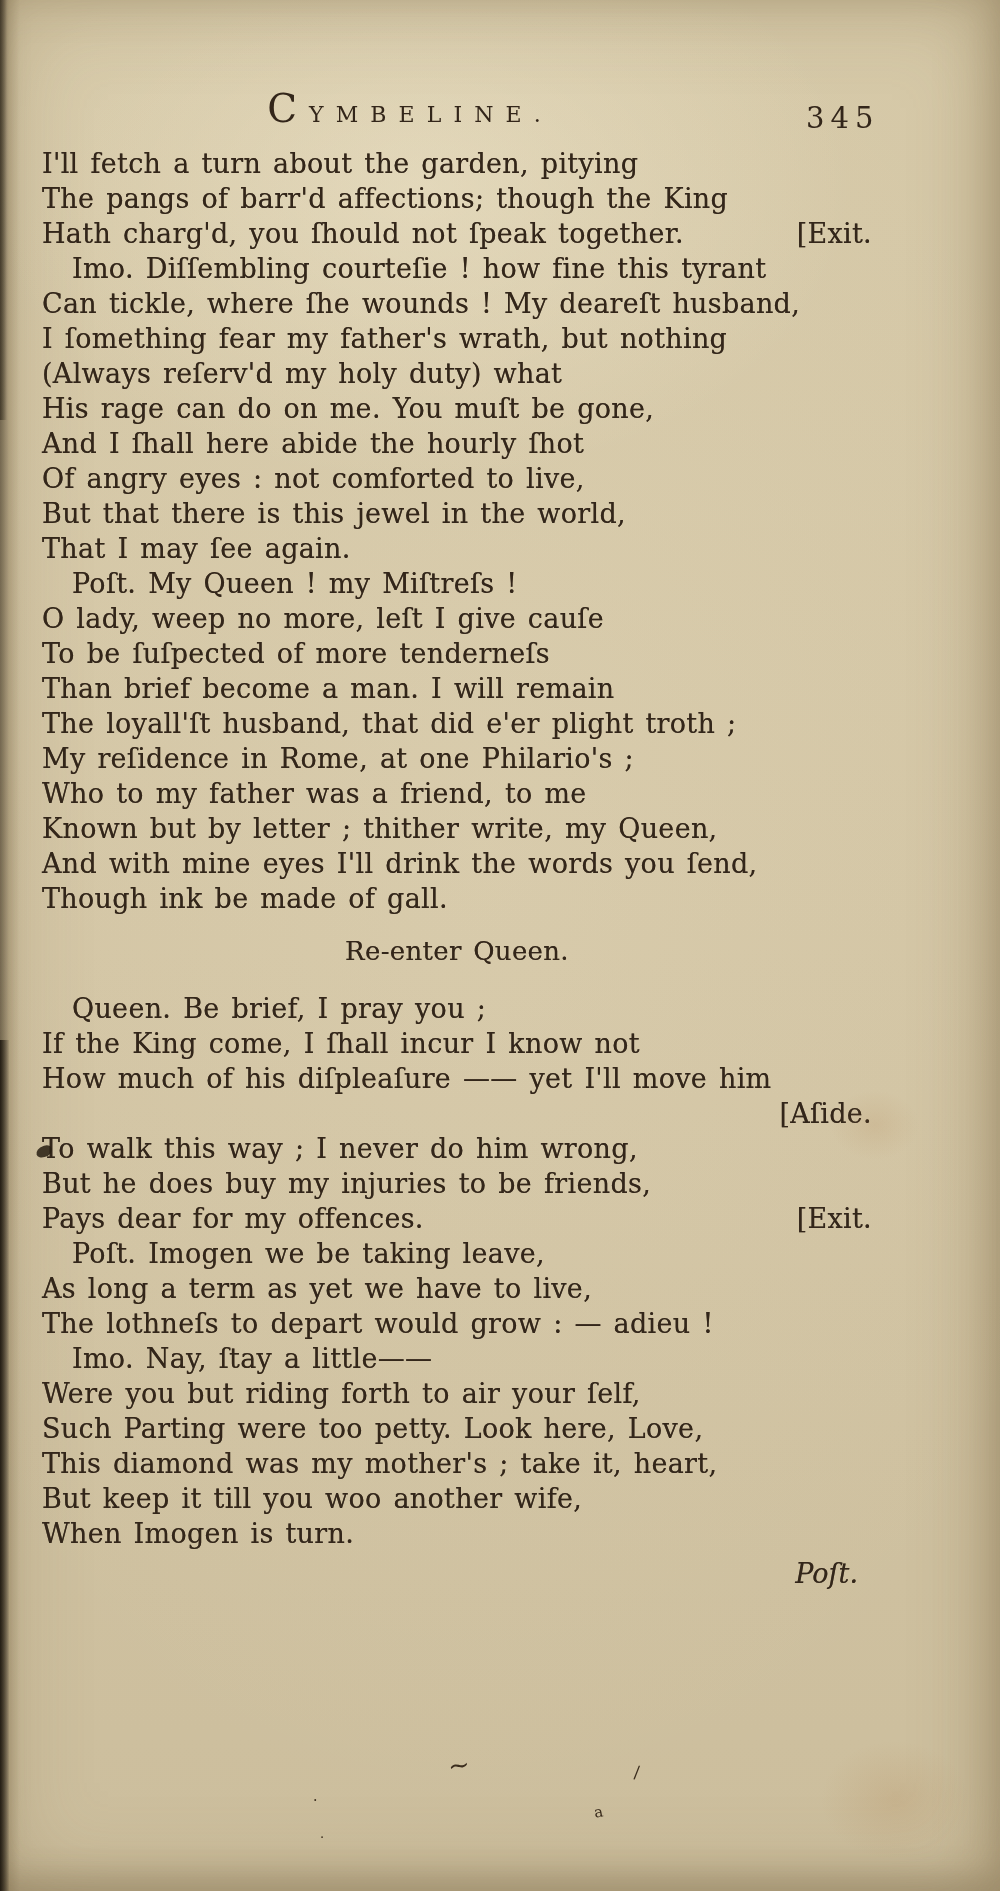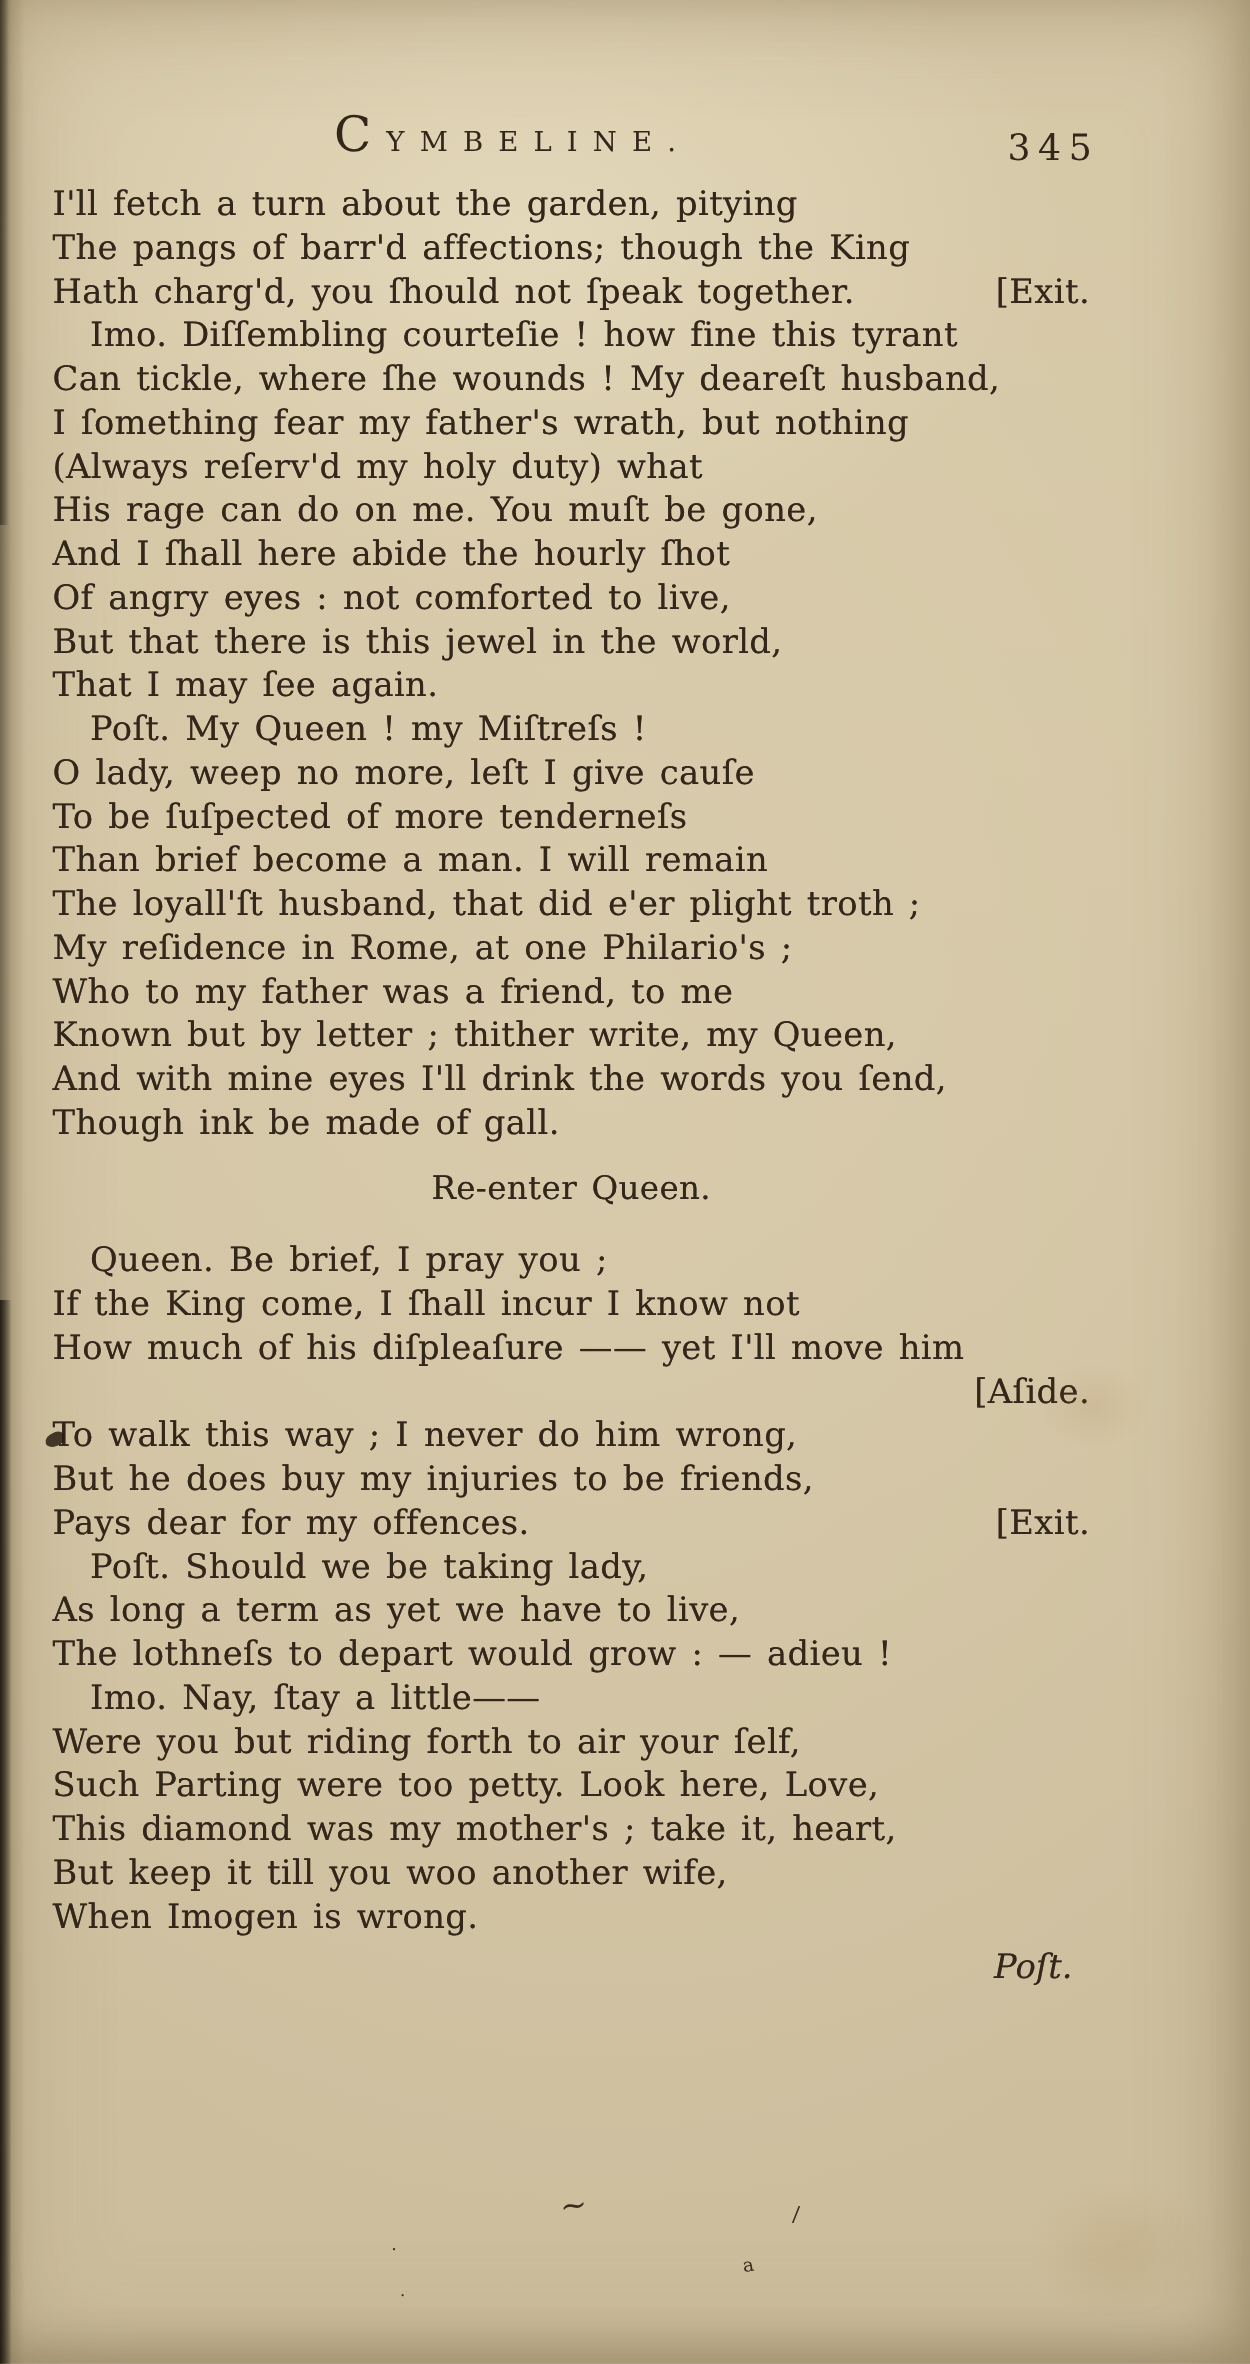--- a/index.html
+++ b/index.html
@@ -82,29 +82,29 @@
     <p class="line"><span>And with mine eyes I'll drink the words you ſend,</span></p>
     <p class="line"><span>Though ink be made of gall.</span></p>
     <p class="line ctr"><span class="it">Re-enter Queen.</span></p>
     <p class="line ind"><span class="it">Queen.</span><span> Be brief, I pray you ;</span></p>
     <p class="line"><span>If the King come, I ſhall incur I know not</span></p>
     <p class="line"><span>How much of his diſpleaſure —— yet I'll move him</span></p>
     <p class="line rgt"><span>[</span><span class="it">Aſide.</span></p>
     <p class="line"><span>To walk this way ;  I never do him wrong,</span></p>
     <p class="line"><span>But he does buy my injuries to be friends,</span></p>
     <p class="line"><span class="sd"><span>[</span><span class="it">Exit.</span></span><span>Pays dear for my offences.</span></p>
-    <p class="line ind"><span class="it">Poſt.</span><span> Should we be taking lady,</span></p>
+    <p class="line ind"><span class="it">Poſt.</span><span> Imogen we be taking leave,</span></p>
     <p class="line"><span>As long a term as yet we have to live,</span></p>
     <p class="line"><span>The lothneſs to depart would grow : — adieu !</span></p>
     <p class="line ind"><span class="it">Imo.</span><span> Nay, ſtay a little——</span></p>
     <p class="line"><span>Were you but riding forth to air your ſelf,</span></p>
     <p class="line"><span>Such Parting were too petty.  Look here, Love,</span></p>
     <p class="line"><span>This diamond was my mother's ;  take it, heart,</span></p>
     <p class="line"><span>But keep it till you woo another wife,</span></p>
-    <p class="line"><span>When </span><span class="it">Imogen</span><span> is wrong.</span></p>
+    <p class="line"><span>When </span><span class="it">Imogen</span><span> is turn.</span></p>
   </div>
 
 <div id="catchword">Poſt.</div>
 
 <div id="marks">
     <span class="mark" style="left: 448px; top: 1750px; font-size: 26px; transform: rotate(-8deg);">~</span>
     <span class="mark" style="left: 634px; top: 1762px; font-size: 17px; transform: rotate(4deg);">/</span>
     <span class="mark" style="left: 594px; top: 1803px; font-size: 15px; transform: rotate(-10deg);">a</span>
     <span class="mark" style="left: 313px; top: 1788px; font-size: 14px; transform: rotate(0deg);">.</span>
     <span class="mark" style="left: 320px; top: 1826px; font-size: 13px; transform: rotate(0deg);">.</span>

